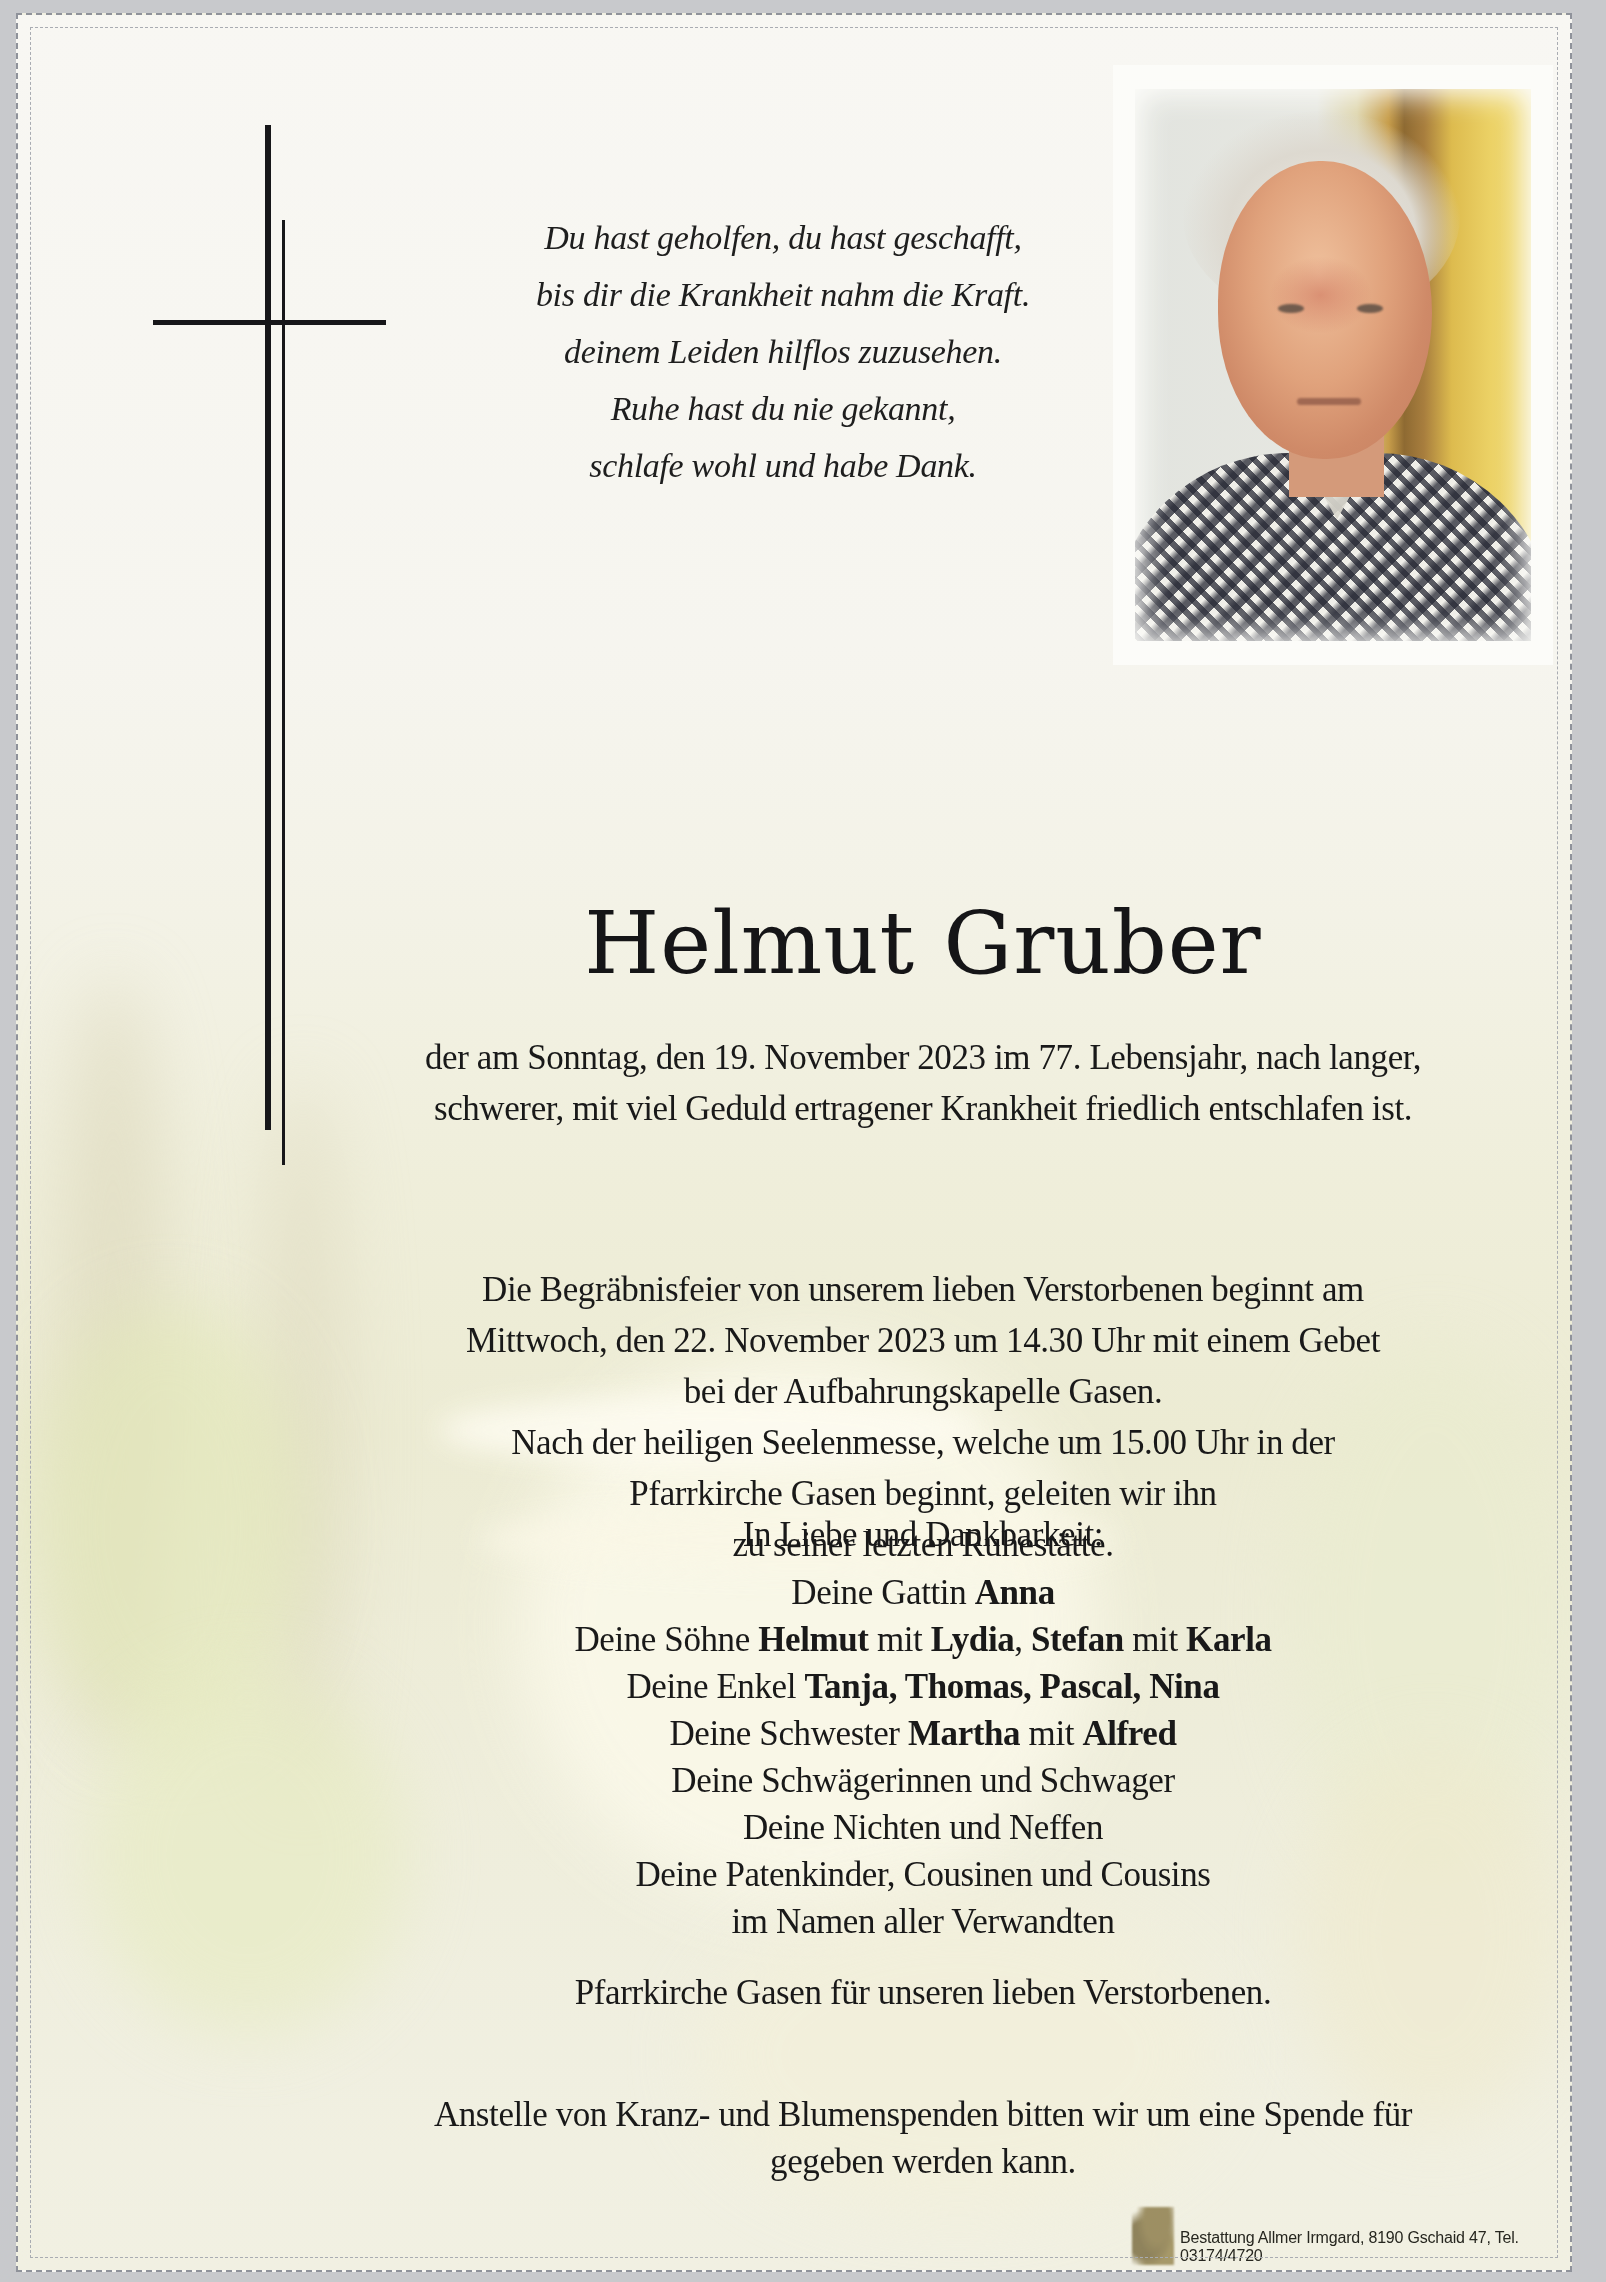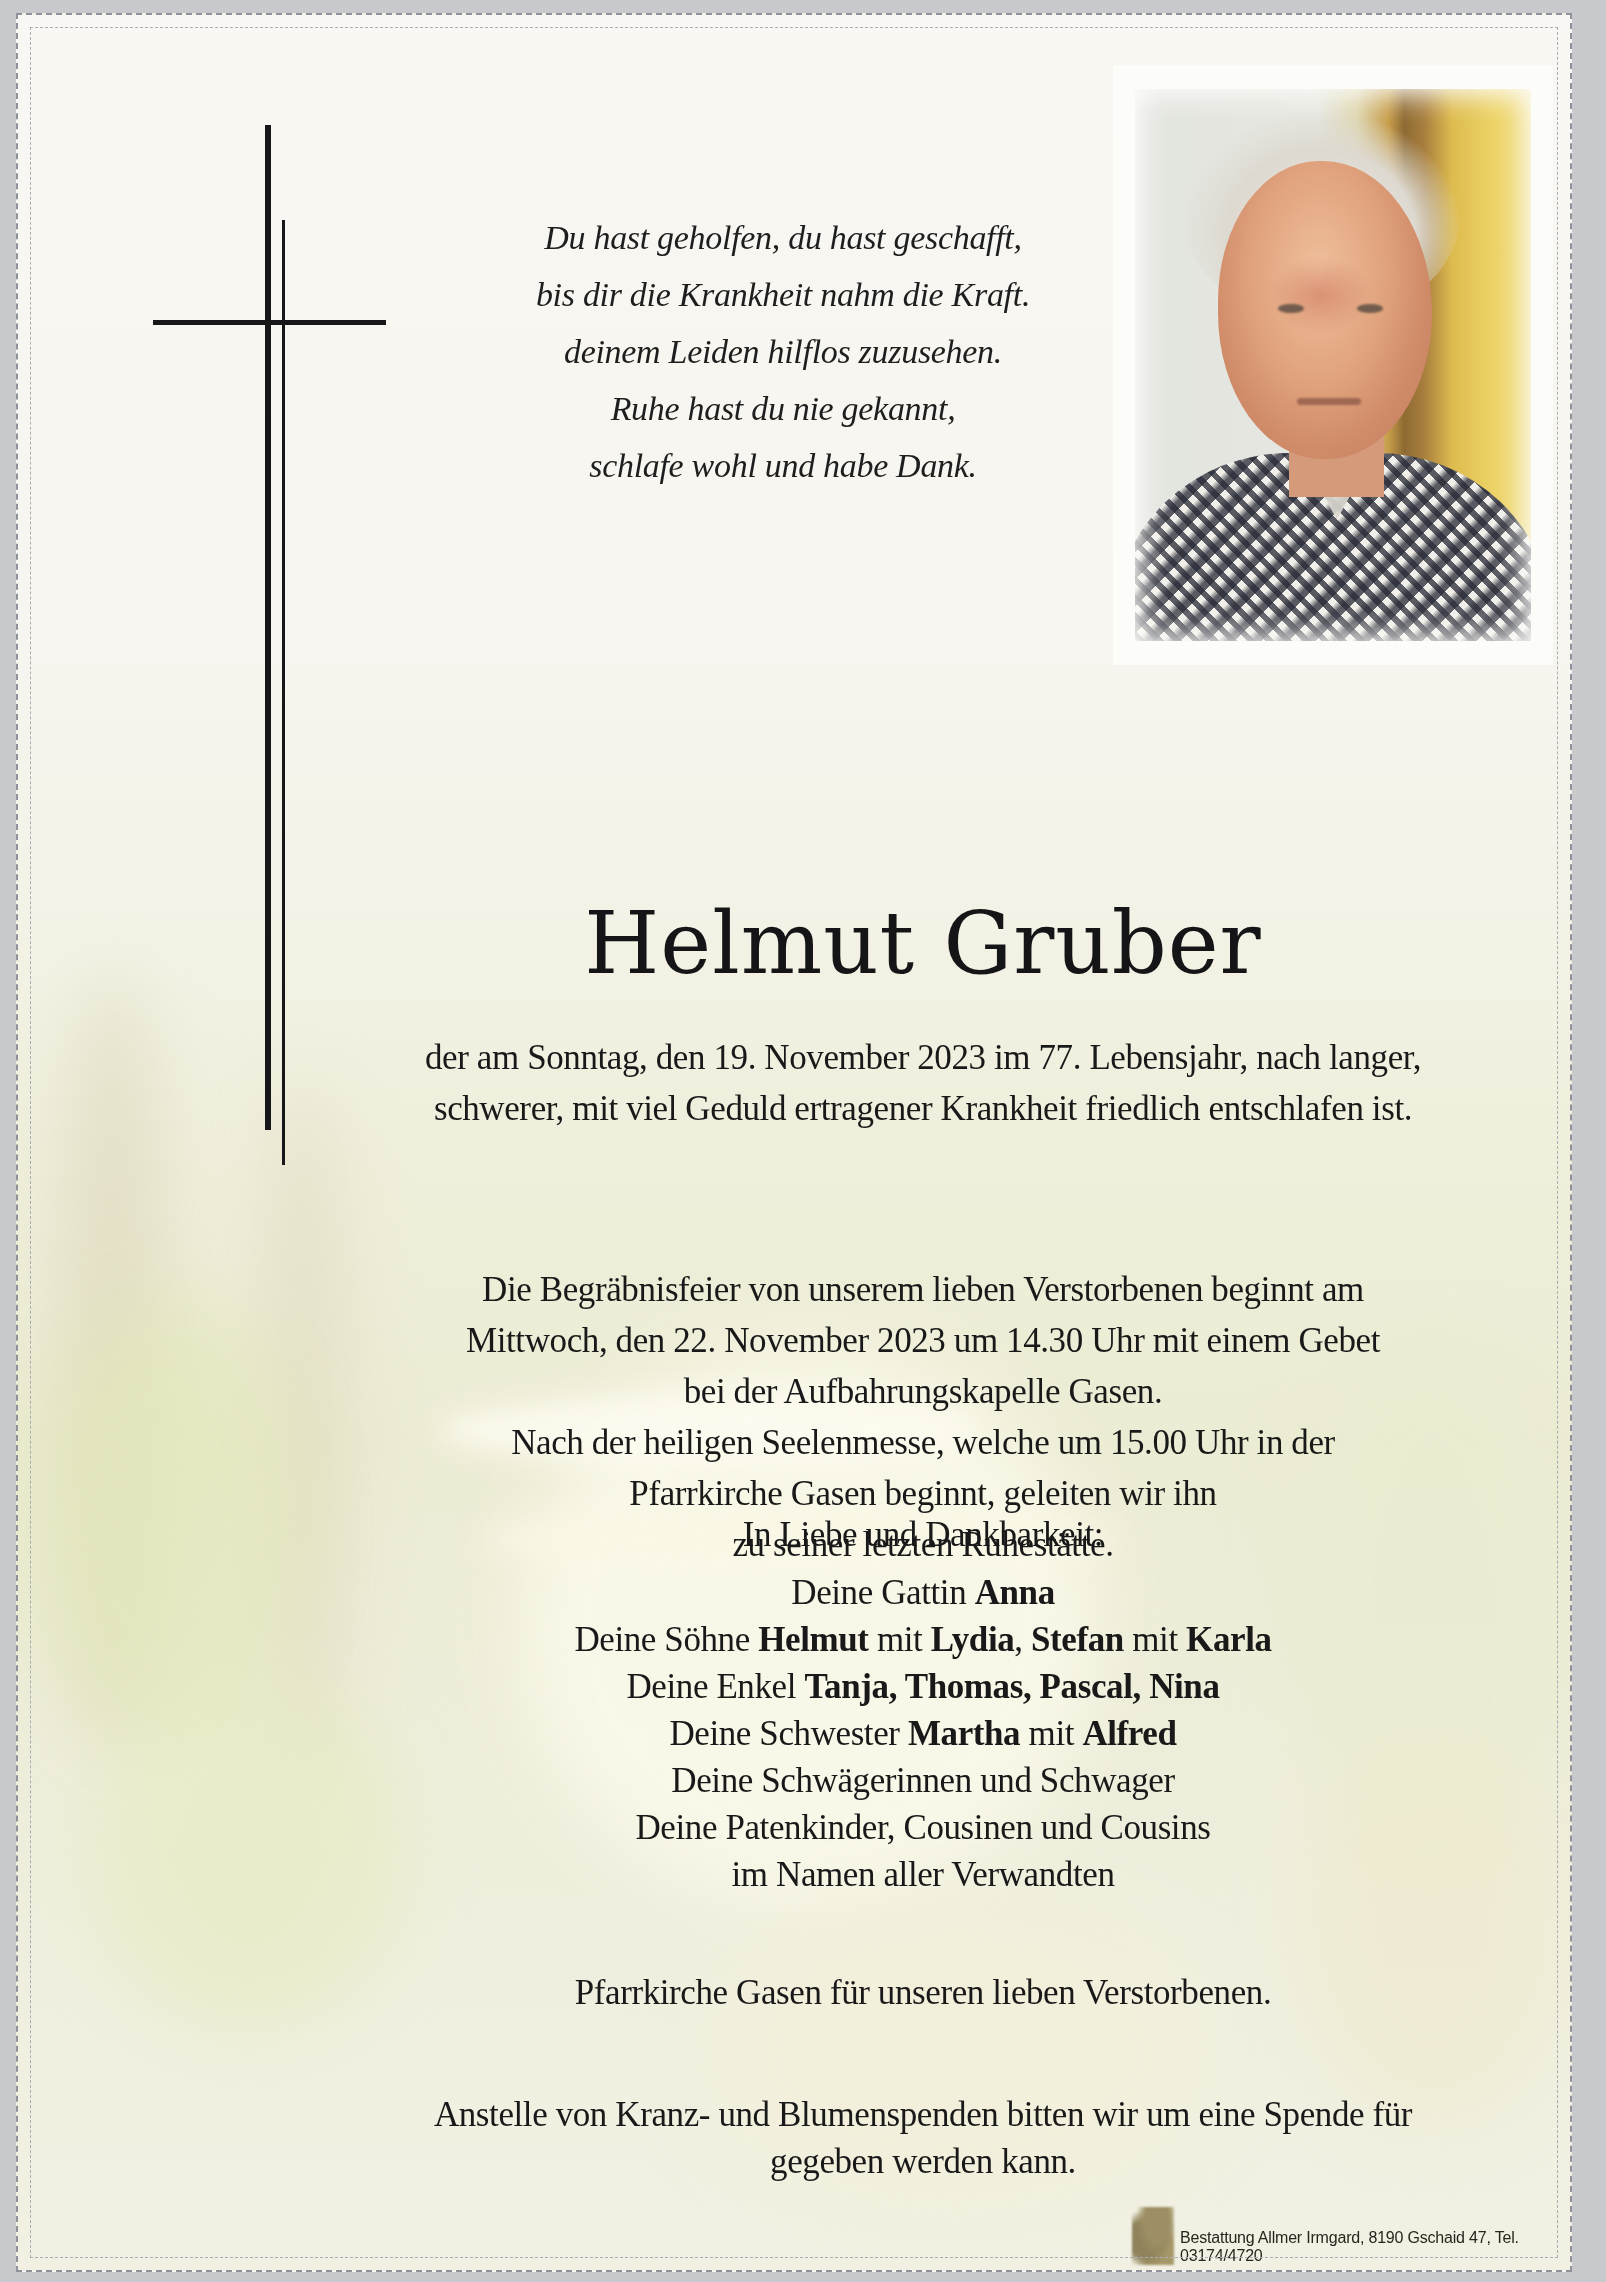--- a/index.html
+++ b/index.html
@@ -151,20 +151,21 @@
   </div>
 
   <div class="col closing">In Liebe und Dankbarkeit:</div>
 
   <div class="col family">
     <div><span>Deine Gattin </span><span class="seg-b">Anna</span></div>
     <div><span>Deine Söhne </span><span class="seg-b">Helmut</span><span> mit </span><span class="seg-b">Lydia</span><span>, </span><span class="seg-b">Stefan</span><span> mit </span><span class="seg-b">Karla</span></div>
     <div><span>Deine Enkel </span><span class="seg-b">Tanja, Thomas, Pascal, Nina</span></div>
     <div><span>Deine Schwester </span><span class="seg-b">Martha</span><span> mit </span><span class="seg-b">Alfred</span></div>
     <div><span>Deine Schwägerinnen und Schwager</span></div>
+    <div><span>Deine Nichten und Neffen</span></div>
     <div><span>Deine Patenkinder, Cousinen und Cousins</span></div>
     <div><span>im Namen aller Verwandten</span></div>
   </div>
 
   <div class="col prayer">
     <div>Pfarrkirche Gasen für unseren lieben Verstorbenen.</div>
   </div>
 
   <div class="col donation">
     <div>Anstelle von Kranz- und Blumenspenden bitten wir um eine Spende für</div>

